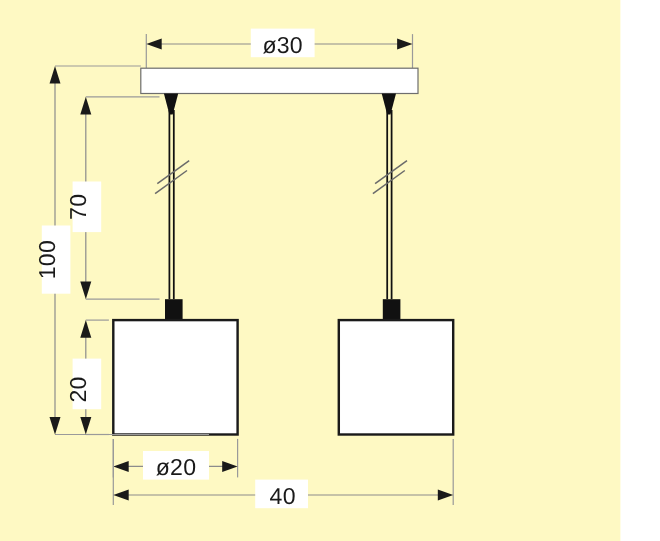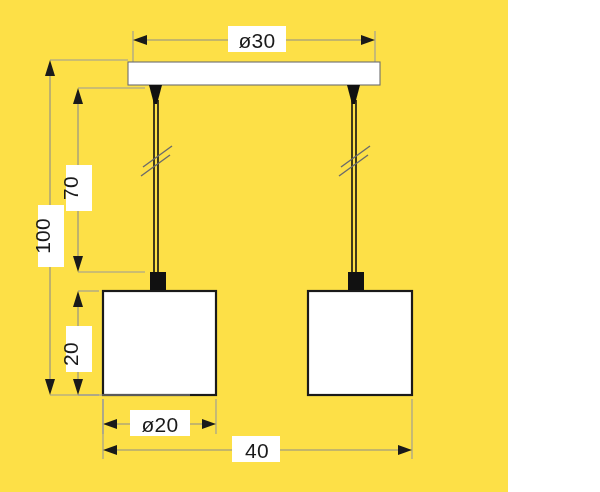--- a/index.html
+++ b/index.html
@@ -5,23 +5,23 @@
   html, body {
     margin: 0;
     padding: 0;
     background: #ffffff;
   }
   body {
     font-family: "Liberation Sans", sans-serif;
   }
   #drawing-root {
     position: relative;
-    width: 508px;
+    width: 564px;
     height: 492px;
-    background: #fde047;
+    background: #fef9c3;
     overflow: hidden;
   }
   #tech-svg {
     display: block;
     width: 600px;
     height: 492px;
   }
   .dim-text {
     font-family: "Liberation Sans", sans-serif;
     font-size: 21px;

